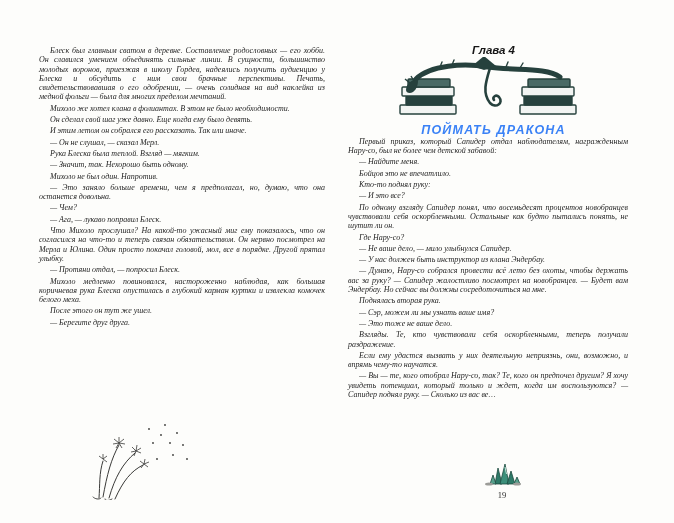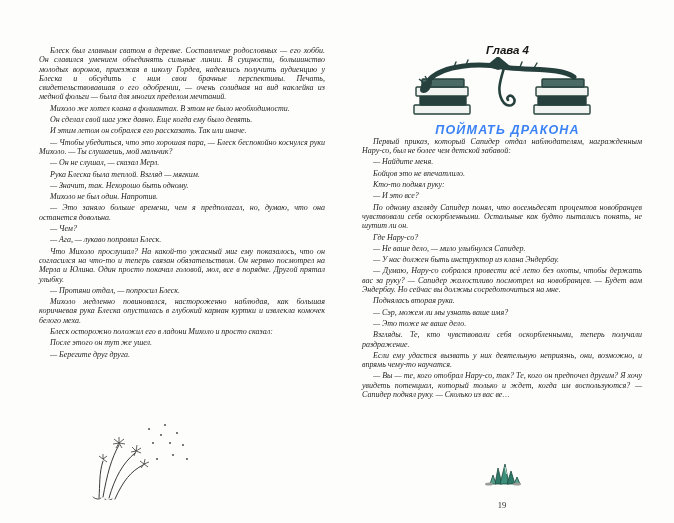--- a/index.html
+++ b/index.html
@@ -23,21 +23,21 @@
     text-align:justify;
     color:#242424;
   }
   .page p{
     margin:2px;
     text-indent:11px;
     word-spacing:-0.2px;
     font-style:italic;
   }
   .page-left{left:37px;width:290px;}
-  .page-right{left:360px;width:284px;}
+  .page-right{left:346px;width:284px;}
 
   .chapter-label{
     text-align:center;
     font-family:"Liberation Sans", sans-serif;
     font-weight:bold;
     font-size:11.5px;
     color:#161616;
     text-indent:0;
     margin-bottom:5px;
   }
@@ -62,45 +62,43 @@
   .footer-right{
     position:absolute;
     left:360px;top:462px;
     width:284px;
     text-align:center;
   }
   .page-number{
     font-family:"Liberation Serif", serif;
     font-size:8.5px;
     color:#2a2a2a;
-    margin-top:10px;
+    margin-top:0;
   }
 </style>
 </head>
 <body>
 
 <div class="spread">
 
   <div class="page page-left">
     <p>Блеск был главным сватом в деревне. Составление родословных — его хобби. Он славился умением объединять сильные линии. В сущности, большинство молодых воронов, приезжая в школу Гордев, надеялись получить аудиенцию у Блеска и обсудить с ним свои брачные перспективы. Печать, свидетельствовавшая о его одобрении, — очень солидная на вид наклейка из медной фольги — была для многих пределом мечтаний.</p>
     <p>Михоло же хотел клана в фолиантах. В этом не было необходимости.</p>
     <p>Он сделал свой шаг уже давно. Еще когда ему было девять.</p>
     <p>И этим летом он собрался его рассказать. Так или иначе.</p>
-    <p>— Чтобы убедиться, что это хорошая пара, — Блеск беспокойно коснулся руки Михоло. — Ты слушаешь, мой мальчик?</p>
     <p>— Он не слушал, — сказал Мерл.</p>
     <p>Рука Блеска была теплой. Взгляд — мягким.</p>
     <p>— Значит, так. Нехорошо быть одному.</p>
     <p>Михоло не был один. Напротив.</p>
     <p>— Это заняло больше времени, чем я предполагал, но, думаю, что она останется довольна.</p>
     <p>— Чем?</p>
     <p>— Ага, — лукаво поправил Блеск.</p>
     <p>Что Михоло прослушал? На какой-то ужасный миг ему показалось, что он согласился на что-то и теперь связан обязательством. Он нервно посмотрел на Мерла и Юлина. Один просто покачал головой, мол, все в порядке. Другой прятал улыбку.</p>
     <p>— Протяни отдал, — попросил Блеск.</p>
     <p>Михоло медленно повиновался, настороженно наблюдая, как большая коричневая рука Блеска опустилась в глубокий карман куртки и извлекла комочек белого меха.</p>
-    <p>Блеск осторожно положил его в ладони Михоло и просто сказал:</p>
     <p>После этого он тут же ушел.</p>
     <p>— Берегите друг друга.</p>
   </div>
 
   <div class="dandelion">
     <svg width="110" height="85" viewBox="0 0 110 85" aria-hidden="true">
       <g stroke="#3a3a38" stroke-width="1" fill="none" stroke-linecap="round">
         <path d="M18 82 C22 60 26 44 34 30"></path>
         <path d="M24 83 C30 62 38 48 50 38"></path>
         <path d="M30 84 C38 66 46 56 58 50"></path>

